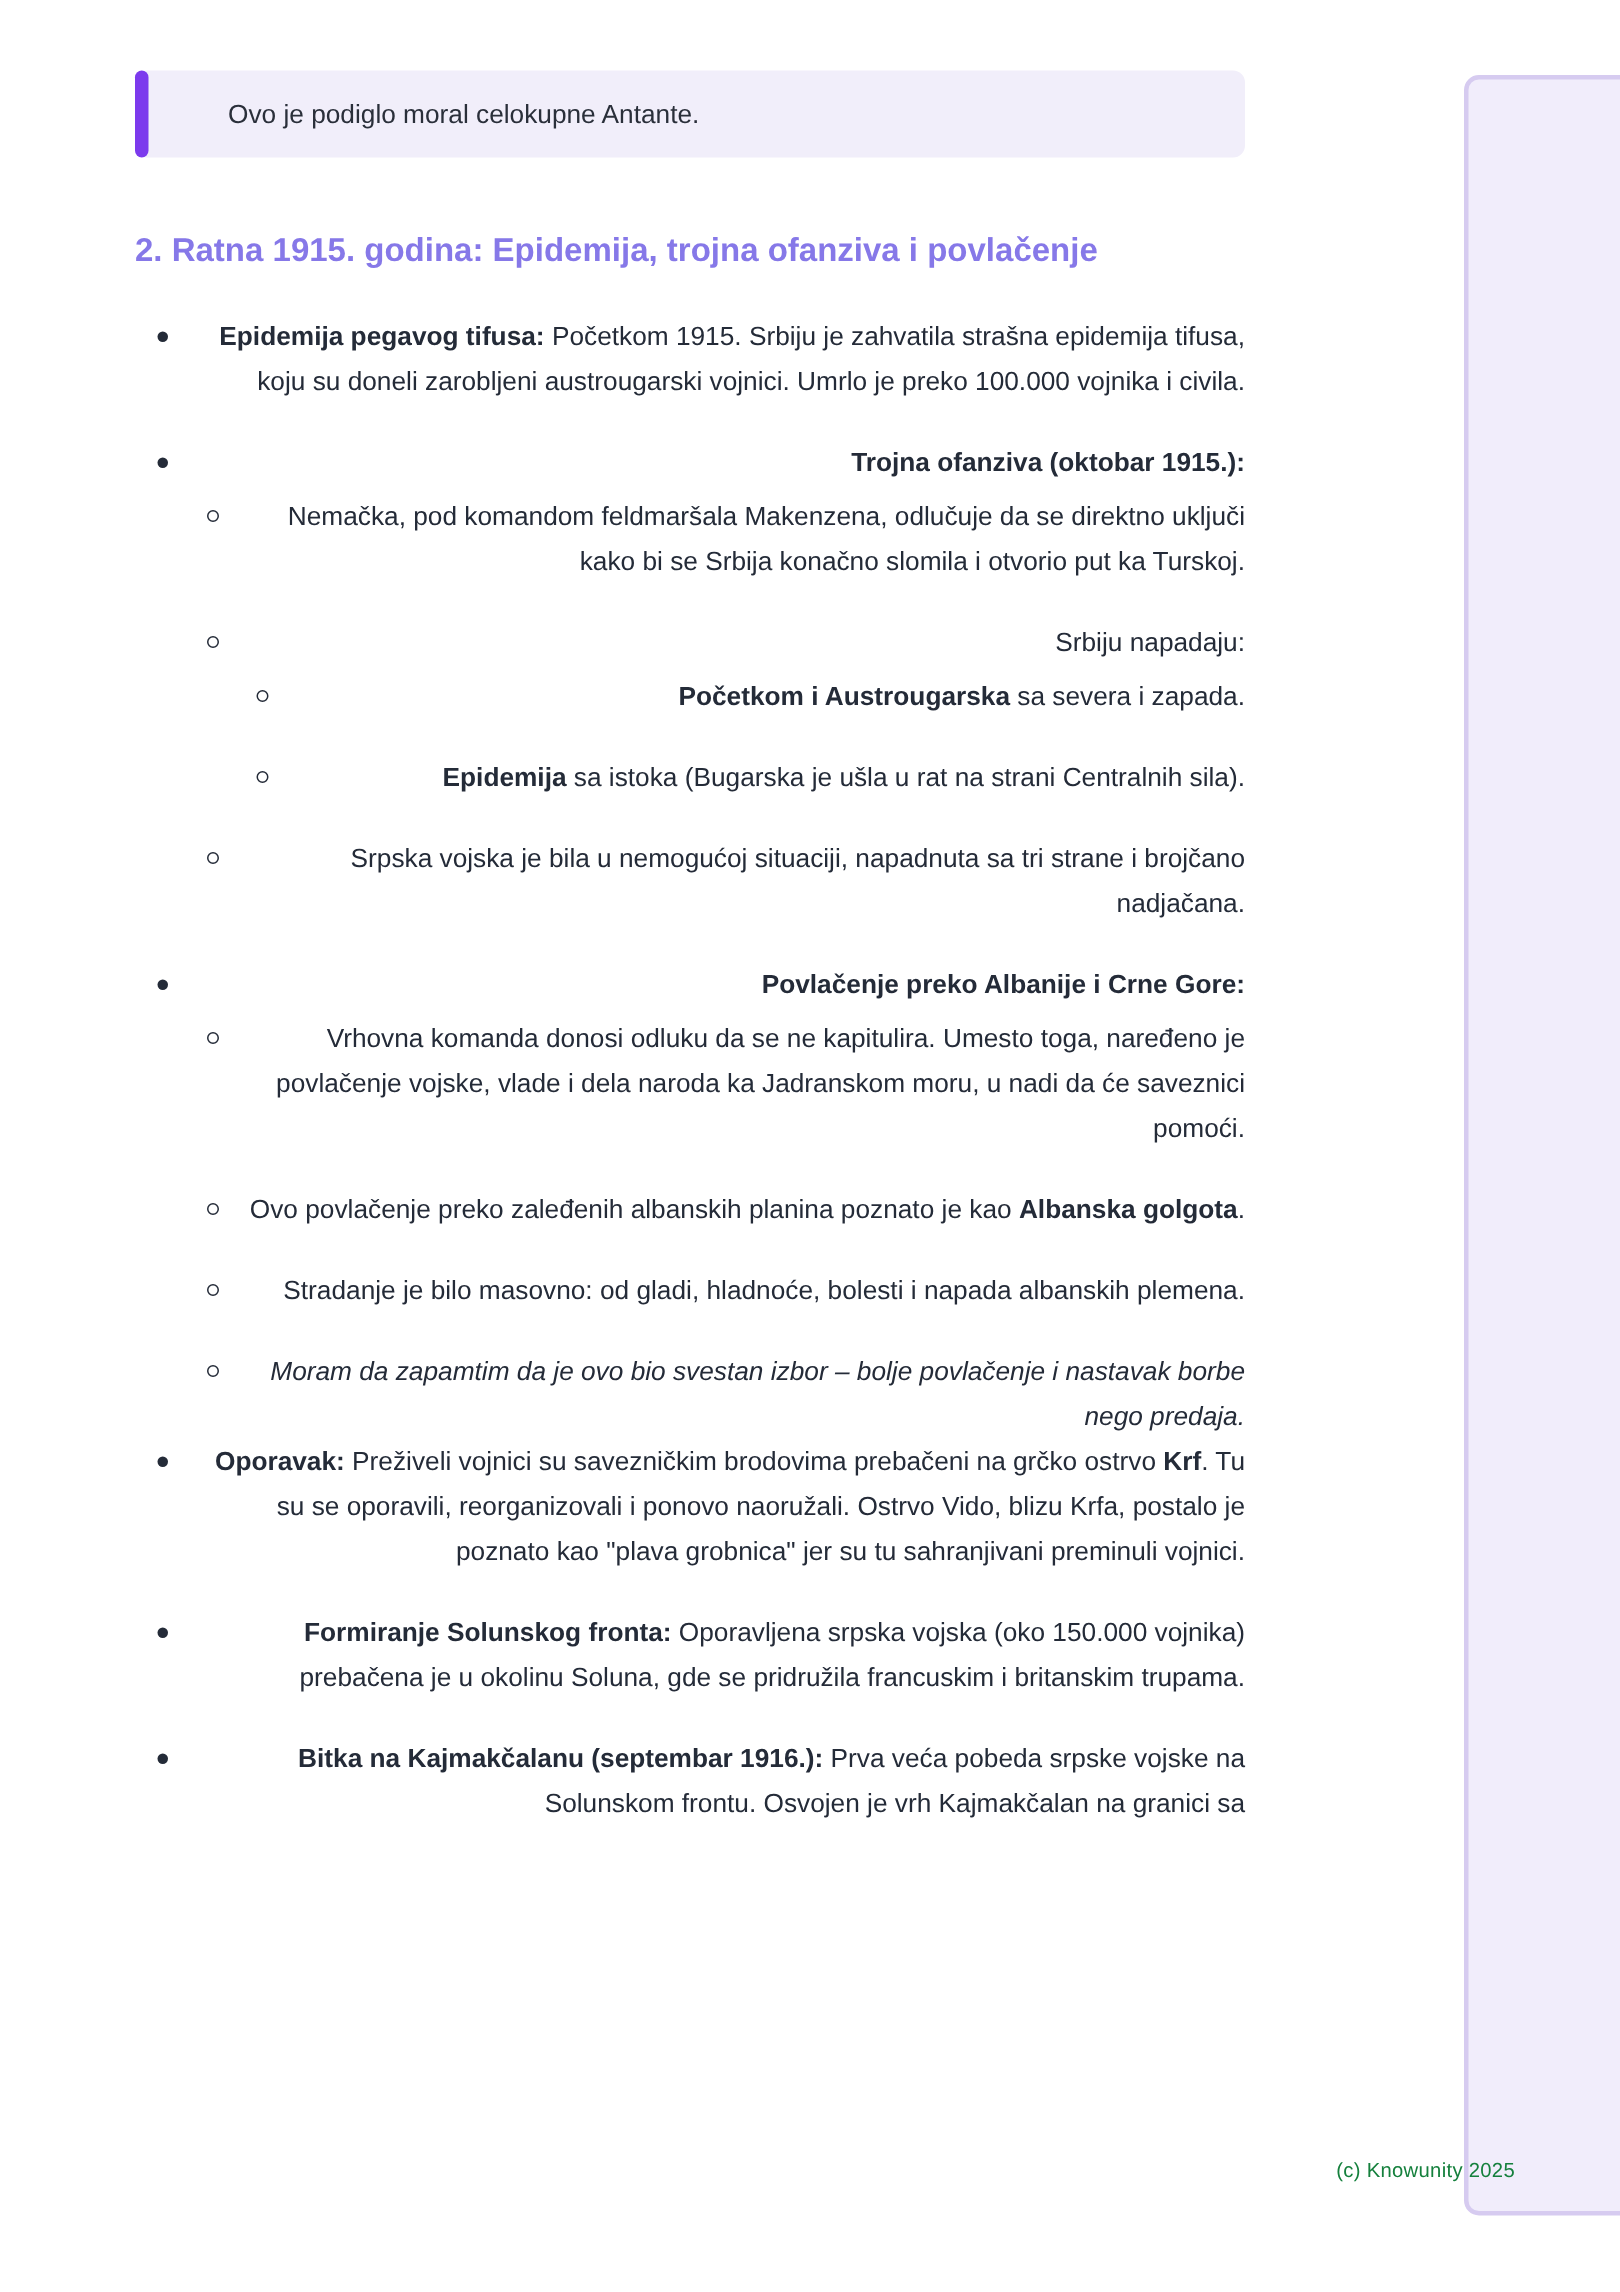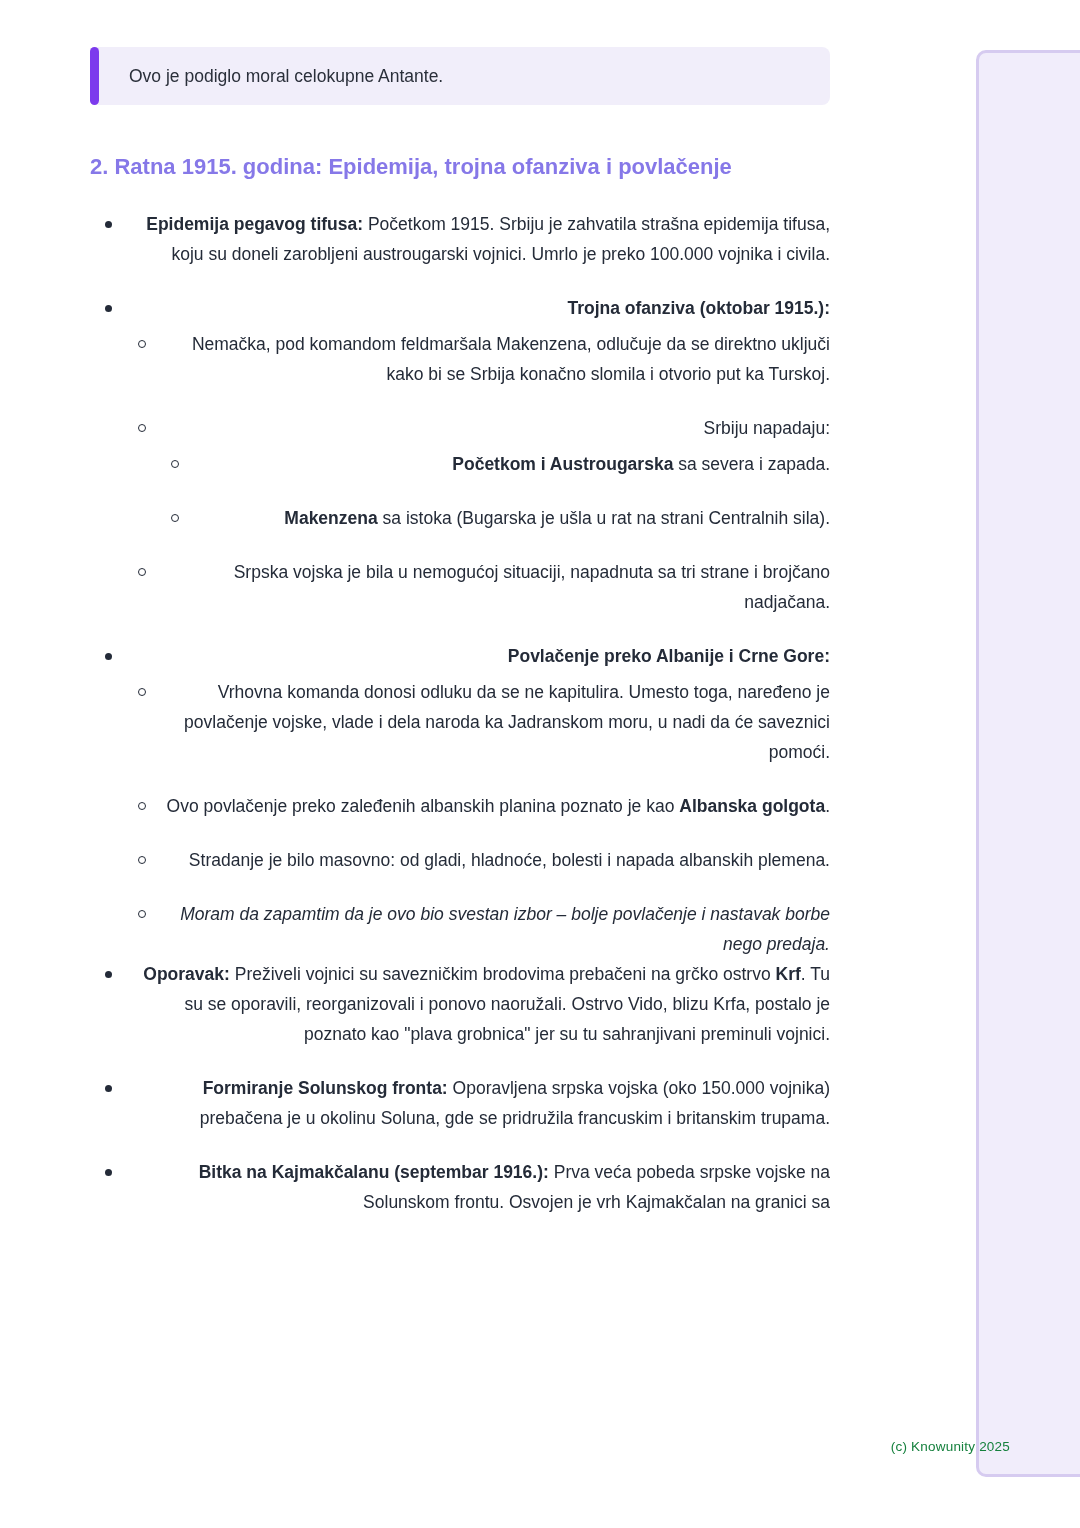--- a/index.html
+++ b/index.html
@@ -3,21 +3,21 @@
 <meta charset="utf-8">
 <style>
   html,body{margin:0;padding:0;}
   body{
     width:1080px;height:1528px;position:relative;overflow:hidden;
     background:#ffffff;color:#242b38;
     font-family:"Liberation Sans",sans-serif;
   }
   .content-col{position:absolute;left:90px;top:47px;width:740px;}
   
-  .quote{position:relative;background:#f1eefa;border-radius:8px;padding:17px 20px 17px 39px;}
+  .quote{position:relative;background:#f1eefa;border-radius:8px;padding:17px 20px 17px 62px;}
   .qbar{position:absolute;left:0;top:0;bottom:0;width:9px;border-radius:6px;background:#7c3aed;}
   .qtext{font-size:17.5px;line-height:24px;color:#2a2f3a;}
   
   h2{font-size:22px;line-height:32px;font-weight:700;color:#8678e8;margin:46px 0 26px 0;}
   h2.mt-lg{margin-top:60px;}
   
   .list{font-size:17.5px;line-height:30px;}
   .li{margin-bottom:24px;}
   .list > .li:last-child{margin-bottom:0;}
   .row{display:flex;}
@@ -76,21 +76,21 @@
             <div class="list">
               <div class="li">
                 <div class="row">
                   <span class="marker open"></span>
                   <span class="content"><span class="b">Početkom i Austrougarska</span><span> sa severa i zapada.</span></span>
                 </div>
               </div>
               <div class="li">
                 <div class="row">
                   <span class="marker open"></span>
-                  <span class="content"><span class="b">Makenzena</span><span> sa istoka (Bugarska je ušla u rat na strani Centralnih sila).</span></span>
+                  <span class="content"><span class="b">Epidemija</span><span> sa istoka (Bugarska je ušla u rat na strani Centralnih sila).</span></span>
                 </div>
               </div>
             </div>
           </div>
           <div class="li">
             <div class="row">
               <span class="marker open"></span>
               <span class="content"><span>Srpska vojska je bila u nemogućoj situaciji, napadnuta sa tri strane i brojčano nadjačana.</span></span>
             </div>
           </div>

